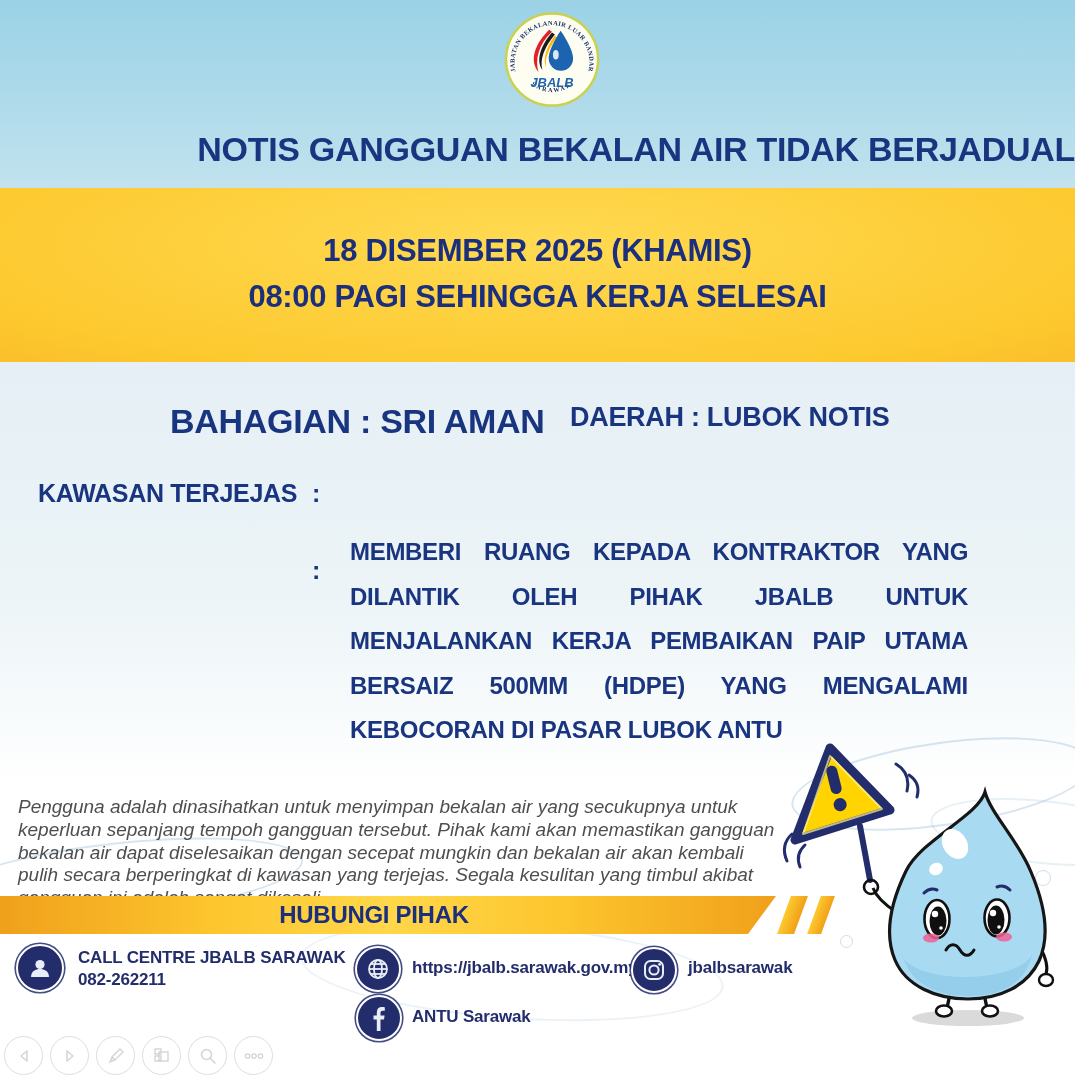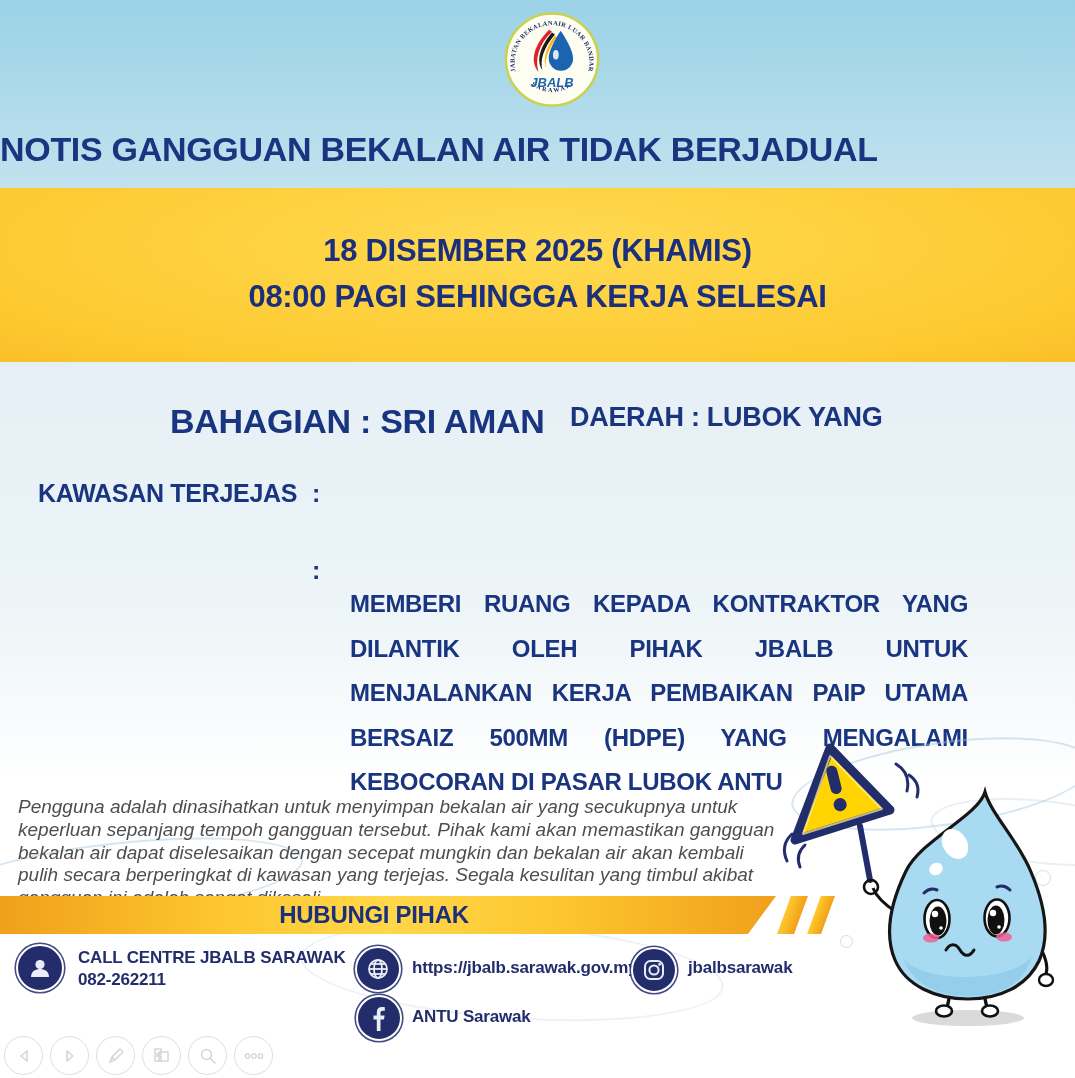--- a/index.html
+++ b/index.html
@@ -3,21 +3,21 @@
 <meta charset="utf-8">
 <style>
   html,body{margin:0;padding:0;background:#fff;}
   .poster{position:relative;width:1075px;height:1078px;overflow:hidden;
           font-family:"Liberation Sans",sans-serif;background:#fff;}
   .abs{position:absolute;}
 
   
   .top-band{left:0;top:0;width:1075px;height:188px;
             background:linear-gradient(180deg,#9bd2e6 0%,#abd9ea 45%,#c2e2ee 100%);}
-  .title{left:0;top:130px;width:1075px;text-align:left;
+  .title{left:0;top:130px;width:1075px;text-align:right;
          font-size:34px;font-weight:bold;letter-spacing:-.3px;color:#1a3580;}
 
   
   .logo{left:504px;top:10px;width:96px;height:99px;}
 
   
   .date-banner{left:0;top:188px;width:1075px;height:174px;
       background:radial-gradient(115% 160% at 50% 32%,#ffda52 0%,#fdc92f 48%,#f2a018 100%);}
   .date-banner .line{width:100%;text-align:center;font-weight:bold;
       font-size:31px;letter-spacing:-.3px;color:#1b2f7d;line-height:46px;}
@@ -25,21 +25,21 @@
 
   
   .content-band{left:0;top:362px;width:1075px;height:420px;
       background:linear-gradient(180deg,#e5eff5 0%,#ecf4f7 55%,#f8fbfc 85%,#ffffff 100%);}
   .navy{color:#1a3580;font-weight:bold;letter-spacing:-.3px;}
   .region-bahagian{left:170px;top:402px;font-size:34px;}
   .region-daerah{left:570px;top:402px;font-size:27px;}
   .detail-label{left:38px;font-size:25px;}
   .detail-colon{left:312px;font-size:25px;}
   .detail-value{left:350px;font-size:25px;}
-  .huraian{left:350px;top:582px;width:618px;font-size:24px;line-height:44.5px;
+  .huraian{left:350px;top:530px;width:618px;font-size:24px;line-height:44.5px;
            text-align:justify;}
 
   
   .splash{border:2px solid rgba(165,198,219,.45);border-radius:50%;}
   .bubble{border:1.5px solid rgba(165,198,219,.55);border-radius:50%;}
 
   
   .advisory{left:18px;top:796px;width:770px;font-size:19px;line-height:22.8px;
             font-style:italic;color:#4e4e4e;font-weight:500;}
 
@@ -98,21 +98,21 @@
   <div class="abs date-banner">
     <div class="wrap">
       <div class="line">18 DISEMBER 2025 (KHAMIS)</div>
       <div class="line">08:00 PAGI SEHINGGA KERJA SELESAI</div>
     </div>
   </div>
 
   <div class="abs content-band"></div>
 
   <div class="abs navy region-bahagian">BAHAGIAN : SRI AMAN</div>
-  <div class="abs navy region-daerah">DAERAH : LUBOK YANG</div>
+  <div class="abs navy region-daerah">DAERAH : LUBOK NOTIS</div>
 
   <div class="abs navy detail-label" style="top:479px">KAWASAN TERJEJAS</div>
   <div class="abs navy detail-colon" style="top:479px">:</div>
 
   <div class="abs navy detail-colon" style="top:556px">:</div>
   <div class="abs navy huraian">MEMBERI RUANG KEPADA KONTRAKTOR YANG DILANTIK OLEH PIHAK JBALB UNTUK MENJALANKAN KERJA PEMBAIKAN PAIP UTAMA BERSAIZ 500MM (HDPE) YANG MENGALAMI KEBOCORAN DI PASAR LUBOK ANTU</div>
 
   <div class="abs splash" style="left:-60px;top:842px;width:360px;height:70px;transform:rotate(-6deg)"></div>
   <div class="abs splash" style="left:300px;top:925px;width:420px;height:90px;transform:rotate(4deg);opacity:.5"></div>
   <div class="abs splash" style="left:790px;top:742px;width:300px;height:80px;transform:rotate(-8deg)"></div>

